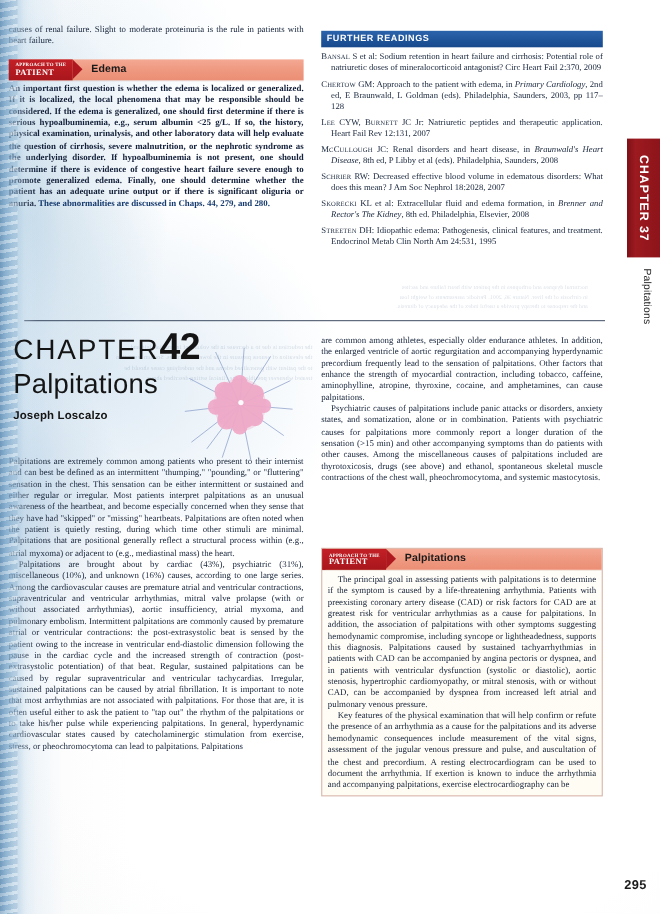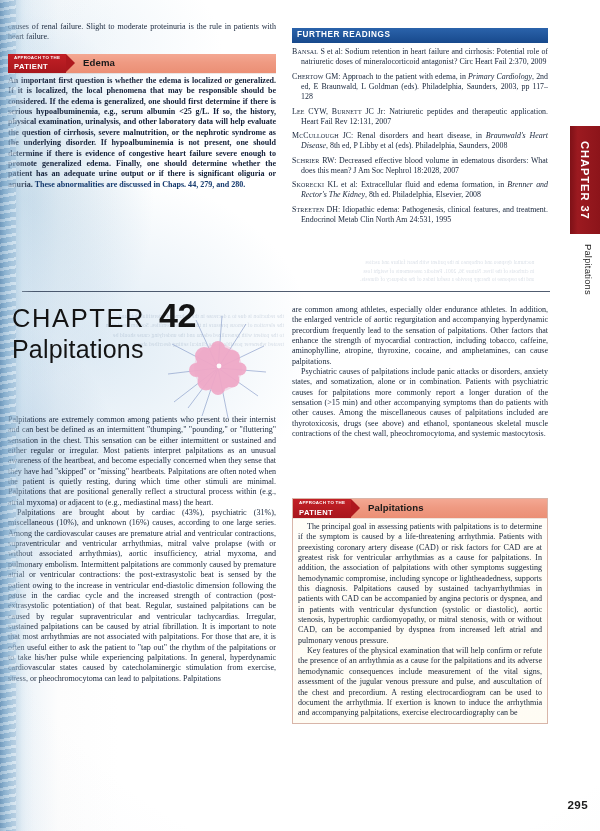--- a/index.html
+++ b/index.html
@@ -108,22 +108,22 @@
   }
   .approach-tag {
     position: relative;
     background: linear-gradient(180deg, #c32026 0%, #a8161c 100%);
     color: #ffffff;
     height: 19px;
     padding: 1px 5px 1px 6px;
     min-width: 58px;
     display: flex;
     flex-direction: column;
-    justify-content: space-between;
-    font-family: Liberation Sans, sans-serif;
+    justify-content: center;
+    font-family: Liberation Serif, serif;
     z-index: 2;
   }
   .approach-tag::after {
     content: "";
     position: absolute;
     right: -9px; top: 0;
     border-top: 9.5px solid transparent;
     border-bottom: 9.5px solid transparent;
     border-left: 9px solid #ae181e;
   }
@@ -206,21 +206,20 @@
   #chapter-head {
     position: absolute;
     left: 12px; top: 300px;
     width: 275px;
     z-index: 4;
   }
   .ch-line1 {
     font-family: "Liberation Sans", sans-serif;
     display: flex;
     align-items: baseline;
-    gap: 14px;
     color: #141414;
   }
   .ch-word {
     font-size: 25.5px;
     font-weight: 300;
     letter-spacing: 1.6px;
   }
   .ch-num {
     font-size: 34px;
     font-weight: bold;
@@ -406,20 +405,21 @@
     <circle cx="52" cy="52" r="24" fill="#eda6c6" opacity="0.35"></circle>
     <circle cx="53" cy="50" r="2.4" fill="#ffffff" opacity="0.95"></circle>
   </svg>
 
   <div id="chapter-head">
     <div class="ch-line1">
       <span class="ch-word">CHAPTER</span>
       <span class="ch-num">42</span>
     </div>
     <div class="ch-title">Palpitations</div>
+    <div class="ch-author">Joseph Loscalzo</div>
   </div>
 
   <div class="col left" style="top: 415px;">
     <p class="noind">Palpitations are extremely common among patients who present to their internist and can best be defined as an intermittent "thumping," "pounding," or "fluttering" sensation in the chest. This sensation can be either intermittent or sustained and either regular or irregular. Most patients interpret palpitations as an unusual awareness of the heartbeat, and become especially concerned when they sense that they have had "skipped" or "missing" heartbeats. Palpitations are often noted when the patient is quietly resting, during which time other stimuli are minimal. Palpitations that are positional generally reflect a structural process within (e.g., atrial myxoma) or adjacent to (e.g., mediastinal mass) the heart.</p>
     <p>Palpitations are brought about by cardiac (43%), psychiatric (31%), miscellaneous (10%), and unknown (16%) causes, according to one large series. Among the cardiovascular causes are premature atrial and ventricular contractions, supraventricular and ventricular arrhythmias, mitral valve prolapse (with or without associated arrhythmias), aortic insufficiency, atrial myxoma, and pulmonary embolism. Intermittent palpitations are commonly caused by premature atrial or ventricular contractions: the post-extrasystolic beat is sensed by the patient owing to the increase in ventricular end-diastolic dimension following the pause in the cardiac cycle and the increased strength of contraction (post-extrasystolic potentiation) of that beat. Regular, sustained palpitations can be caused by regular supraventricular and ventricular tachycardias. Irregular, sustained palpitations can be caused by atrial fibrillation. It is important to note that most arrhythmias are not associated with palpitations. For those that are, it is often useful either to ask the patient to "tap out" the rhythm of the palpitations or to take his/her pulse while experiencing palpitations. In general, hyperdynamic cardiovascular states caused by catecholaminergic stimulation from exercise, stress, or pheochromocytoma can lead to palpitations. Palpitations</p>
   </div>
 
   <div class="col right" style="top: 305px;">
     <p class="noind">are common among athletes, especially older endurance athletes. In addition, the enlarged ventricle of aortic regurgitation and accompanying hyperdynamic precordium frequently lead to the sensation of palpitations. Other factors that enhance the strength of myocardial contraction, including tobacco, caffeine, aminophylline, atropine, thyroxine, cocaine, and amphetamines, can cause palpitations.</p>
     <p>Psychiatric causes of palpitations include panic attacks or disorders, anxiety states, and somatization, alone or in combination. Patients with psychiatric causes for palpitations more commonly report a longer duration of the sensation (&gt;15 min) and other accompanying symptoms than do patients with other causes. Among the miscellaneous causes of palpitations included are thyrotoxicosis, drugs (see above) and ethanol, spontaneous skeletal muscle contractions of the chest wall, pheochromocytoma, and systemic mastocytosis.</p>

